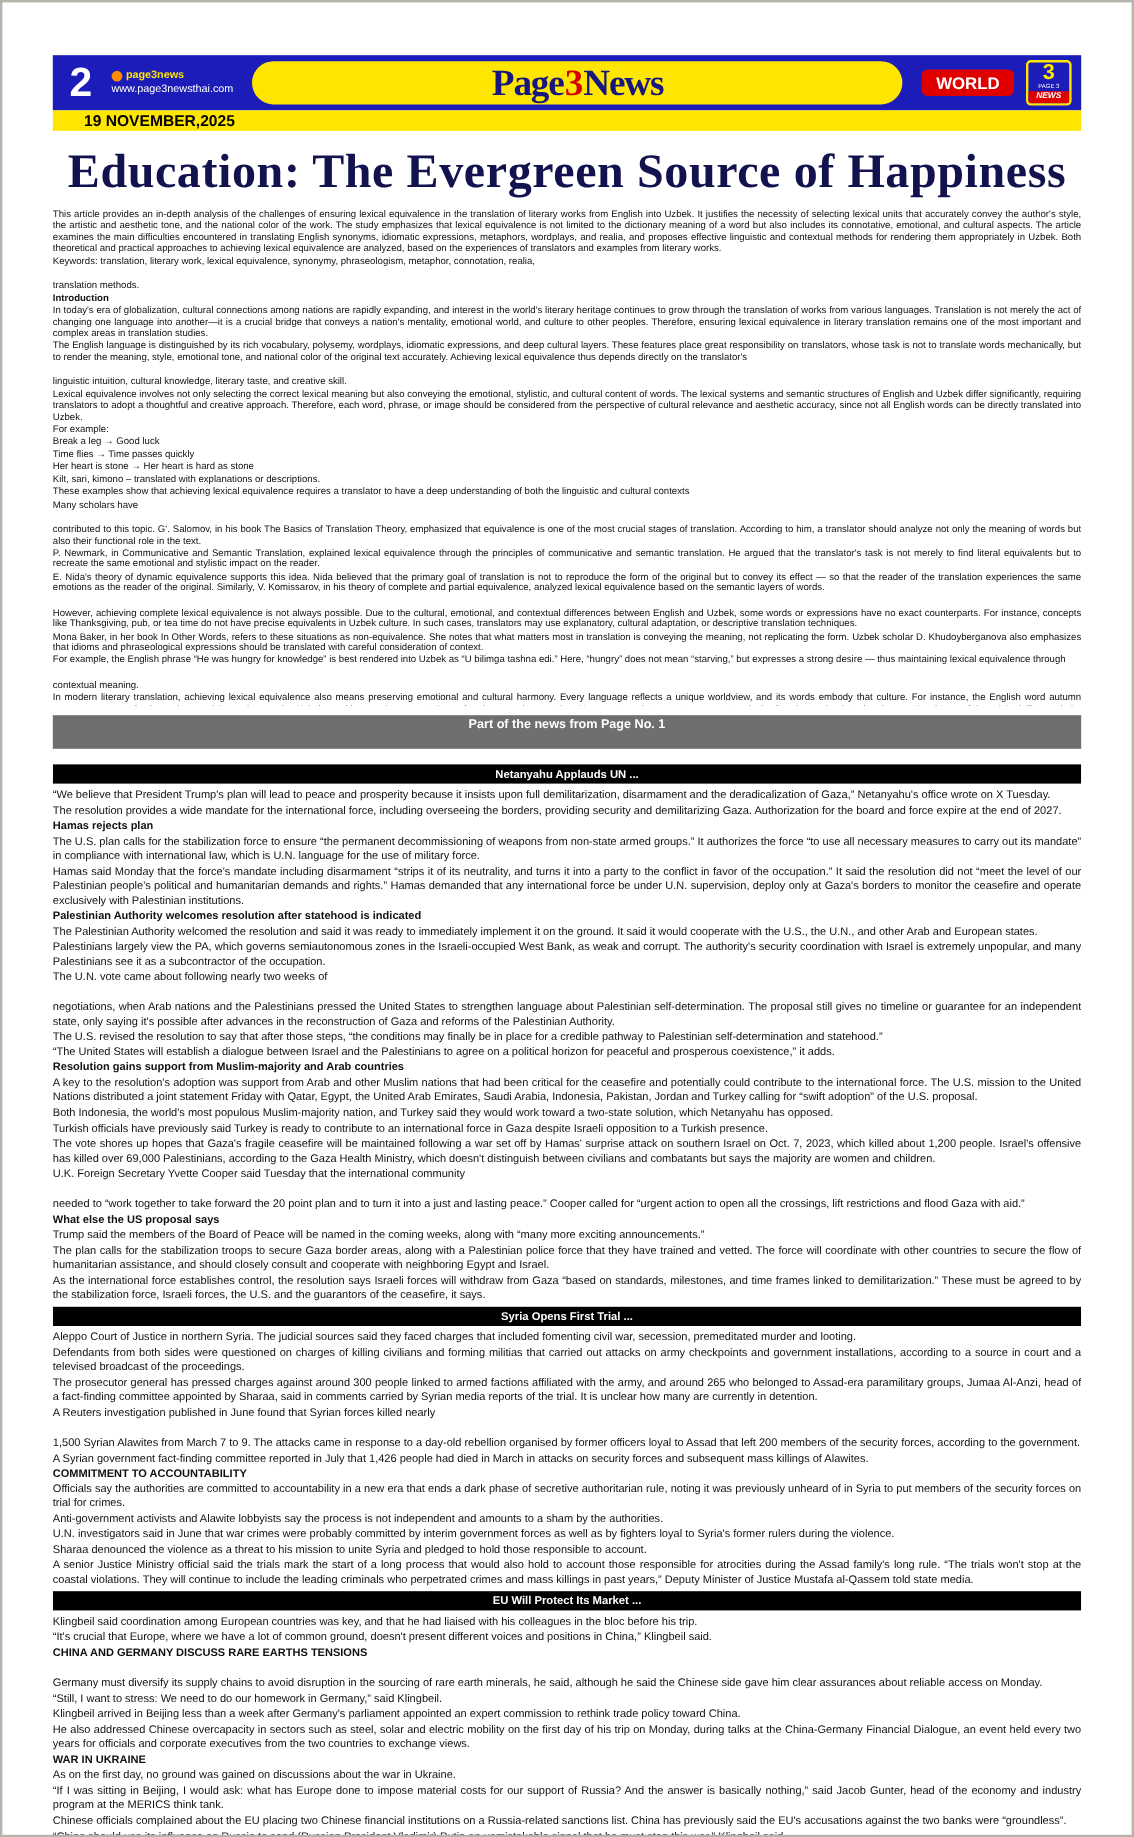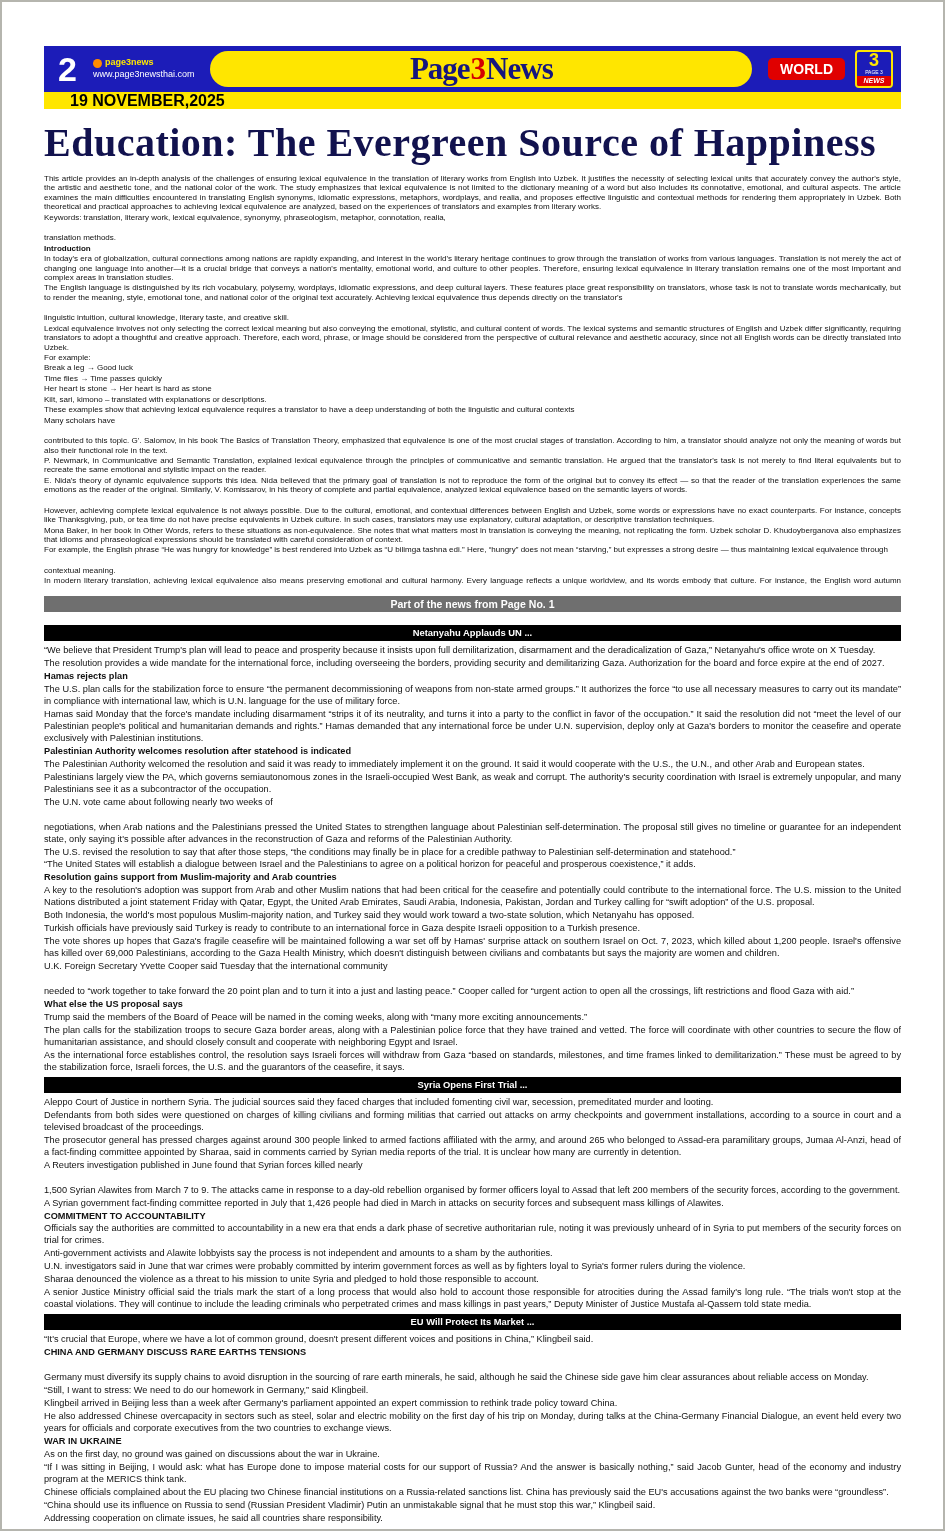--- a/index.html
+++ b/index.html
@@ -25,41 +25,41 @@
   .world-badge { background:#e00000; color:#fff; font-weight:bold; font-size:14px;
             padding:3px 12px; border-radius:5px; flex:0 0 auto; }
   .logo { width:38px; height:38px; background:#1c1cb8; border:2px solid #ffe600; border-radius:4px;
           box-sizing:border-box; flex:0 0 auto; overflow:hidden; display:flex; flex-direction:column; }
   .logo-3 { color:#ffe600; font-weight:bold; font-size:18px; text-align:center; line-height:17px; }
   .logo-page { color:#fff; font-size:5px; text-align:center; line-height:6px; }
   .logo-news { background:#e00000; color:#fff; font-size:7px; font-weight:bold; font-style:italic;
                text-align:center; line-height:10px; margin-top:auto; }
 
   .datebar { background:#ffe600; height:17px; display:flex; align-items:center;
-             padding-left:26px; font-weight:bold; font-size:16px; color:#000; }
+             padding-left:26px; font-weight:bold; font-size:13px; color:#000; }
 
   
-  .headline { font-family:"Liberation Serif", serif; font-weight:bold; text-align:left;
+  .headline { font-family:"Liberation Serif", serif; font-weight:bold; text-align:center;
               font-size:40px; color:#12124e; margin:10px 0 8px; letter-spacing:0.5px; }
 
   
   .cols { display:flex; }
   .acols { gap:10px; height:414px; overflow:hidden; font-size:8px; line-height:1.18;flex-direction:column; }
   .ncols { gap:12px; height:902px; overflow:hidden; font-size:9.2px; line-height:1.3;flex-direction:column; }
   .cols > div { flex:1 1 0; min-width:0; }
 
   .blk { margin:0 0 1px; }
   .p { text-align:justify; }
   .subhead { font-weight:bold; }
   .blackhead { background:#000; color:#fff; font-weight:bold; text-align:center;
                padding:2px 3px; margin:3px 0 4px; font-size:1.02em; }
   .sig { font-weight:bold; text-align:right; margin-top:3px; }
 
   .divider { background:#6f6f6f; color:#fff; font-weight:bold; font-size:10.5px;
-             text-align:center; height:16px; line-height:16px; margin:8px 0 10px; }
+             text-align:center; height:28px; line-height:16px; margin:8px 0 10px; }
 </style>
 </head>
 <body>
 
 <div class="page">
   <div class="inner">
 
     <div class="topbar">
       <div class="pagenum">2</div>
       <div class="site">
@@ -170,20 +170,21 @@
         <div>
           <div class="blk p">1,500 Syrian Alawites from March 7 to 9. The attacks came in response to a day-old rebellion organised by former officers loyal to Assad that left 200 members of the security forces, according to the government.</div>
           <div class="blk p">A Syrian government fact-finding committee reported in July that 1,426 people had died in March in attacks on security forces and subsequent mass killings of Alawites.</div>
           <div class="blk subhead">COMMITMENT TO ACCOUNTABILITY</div>
           <div class="blk p">Officials say the authorities are committed to accountability in a new era that ends a dark phase of secretive authoritarian rule, noting it was previously unheard of in Syria to put members of the security forces on trial for crimes.</div>
           <div class="blk p">Anti-government activists and Alawite lobbyists say the process is not independent and amounts to a sham by the authorities.</div>
           <div class="blk p">U.N. investigators said in June that war crimes were probably committed by interim government forces as well as by fighters loyal to Syria's former rulers during the violence.</div>
           <div class="blk p">Sharaa denounced the violence as a threat to his mission to unite Syria and pledged to hold those responsible to account.</div>
           <div class="blk p">A senior Justice Ministry official said the trials mark the start of a long process that would also hold to account those responsible for atrocities during the Assad family's long rule. “The trials won't stop at the coastal violations. They will continue to include the leading criminals who perpetrated crimes and mass killings in past years,” Deputy Minister of Justice Mustafa al-Qassem told state media.</div>
           <div class="blk blackhead">EU Will Protect Its Market ...</div>
+          <div class="blk p">Klingbeil said coordination among European countries was key, and that he had liaised with his colleagues in the bloc before his trip.</div>
           <div class="blk p">“It's crucial that Europe, where we have a lot of common ground, doesn't present different voices and positions in China,” Klingbeil said.</div>
           <div class="blk subhead">CHINA AND GERMANY DISCUSS RARE EARTHS TENSIONS</div>
         </div>
         <div>
           <div class="blk p">Germany must diversify its supply chains to avoid disruption in the sourcing of rare earth minerals, he said, although he said the Chinese side gave him clear assurances about reliable access on Monday.</div>
           <div class="blk p">“Still, I want to stress: We need to do our homework in Germany,” said Klingbeil.</div>
           <div class="blk p">Klingbeil arrived in Beijing less than a week after Germany's parliament appointed an expert commission to rethink trade policy toward China.</div>
           <div class="blk p">He also addressed Chinese overcapacity in sectors such as steel, solar and electric mobility on the first day of his trip on Monday, during talks at the China-Germany Financial Dialogue, an event held every two years for officials and corporate executives from the two countries to exchange views.</div>
           <div class="blk subhead">WAR IN UKRAINE</div>
           <div class="blk p">As on the first day, no ground was gained on discussions about the war in Ukraine.</div>

